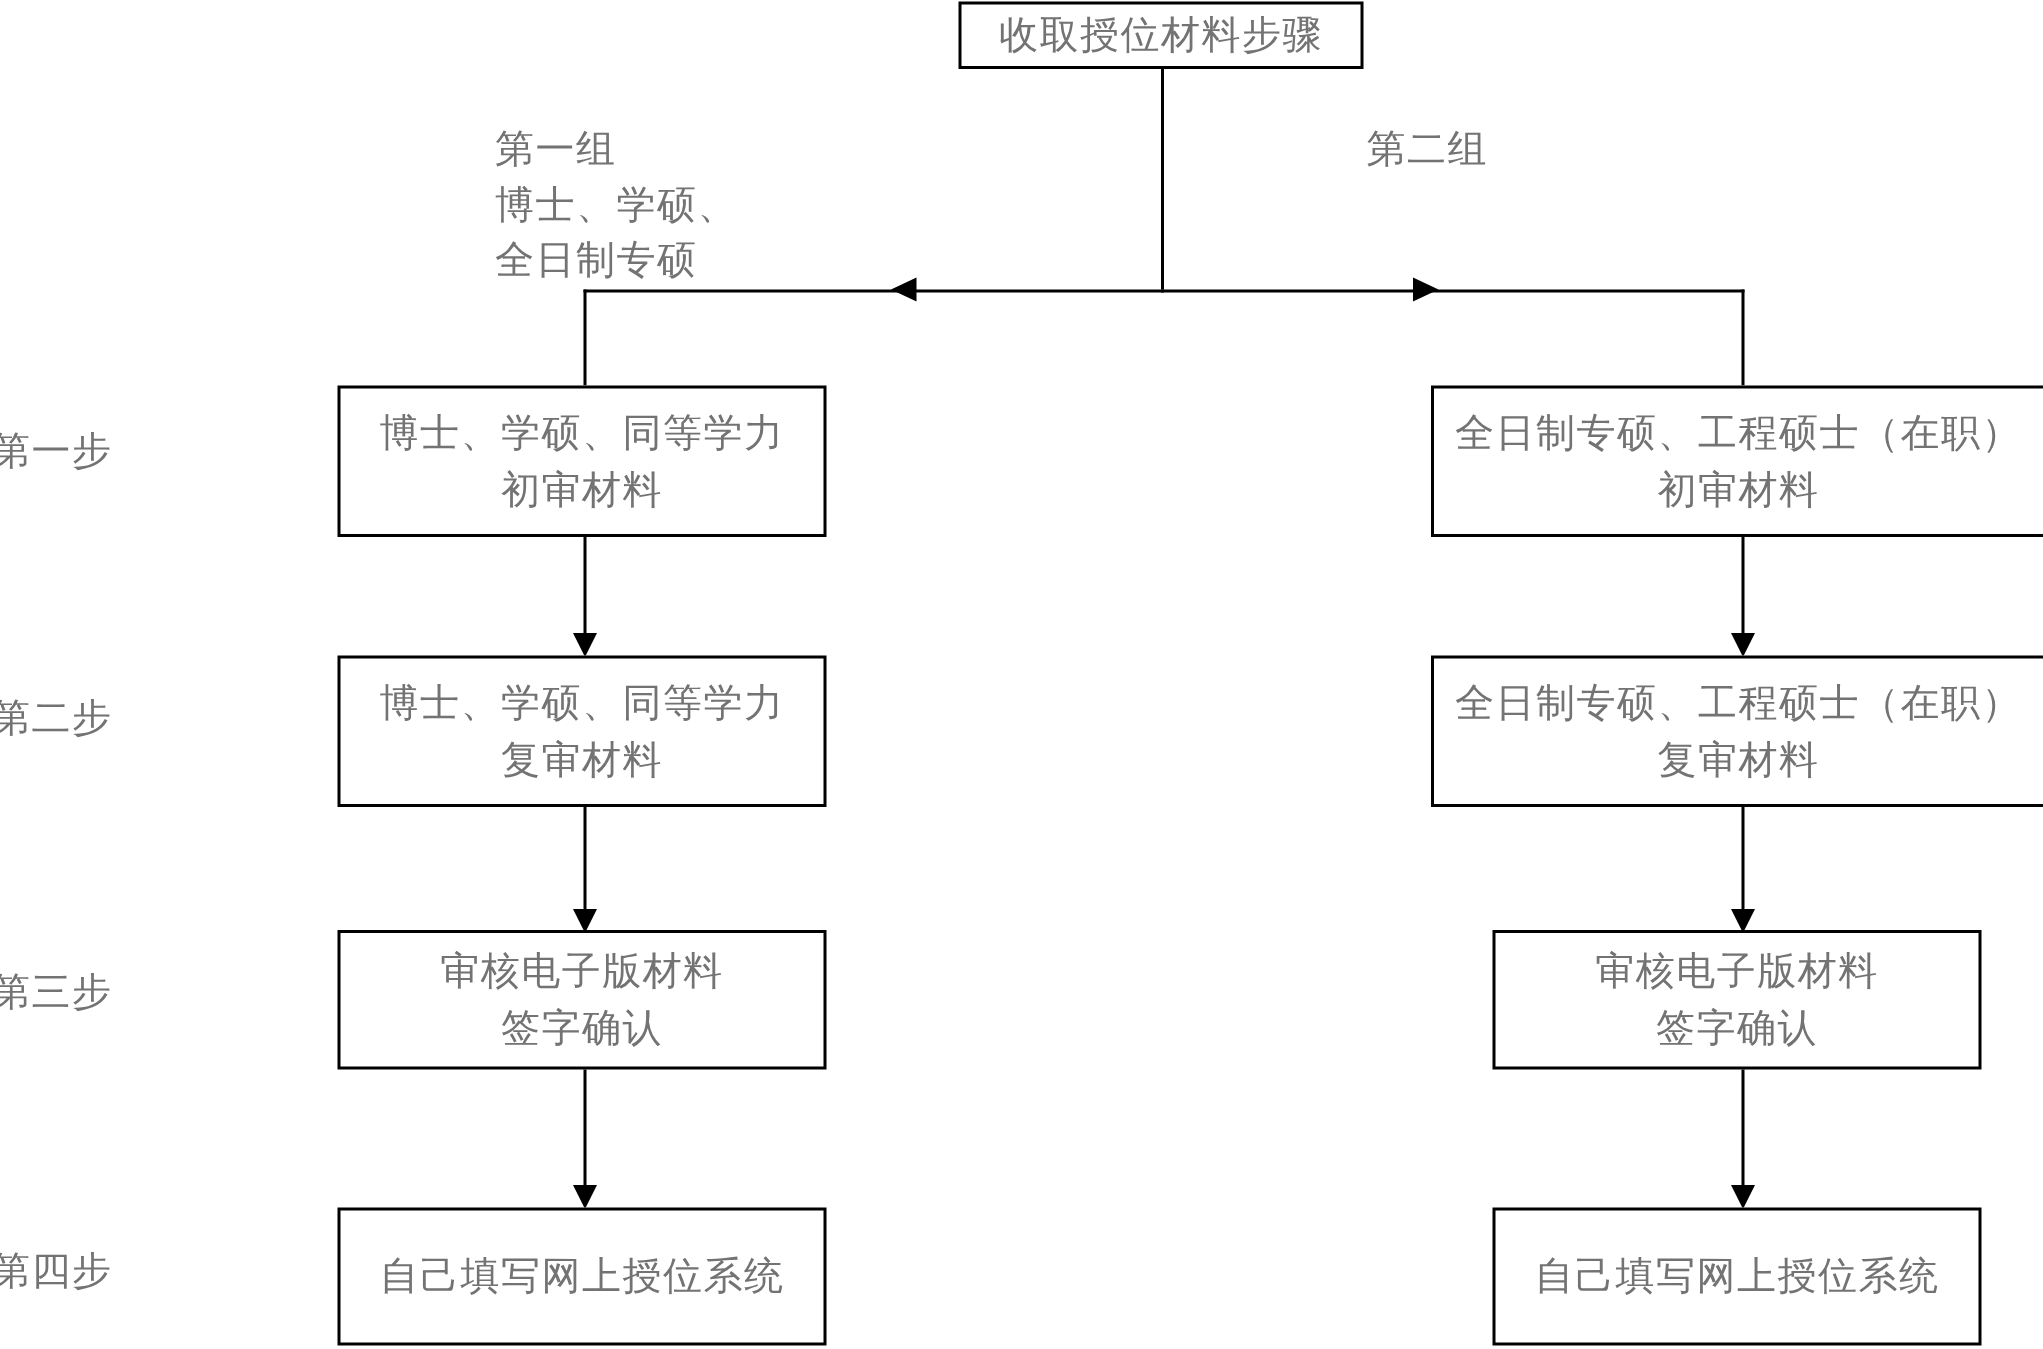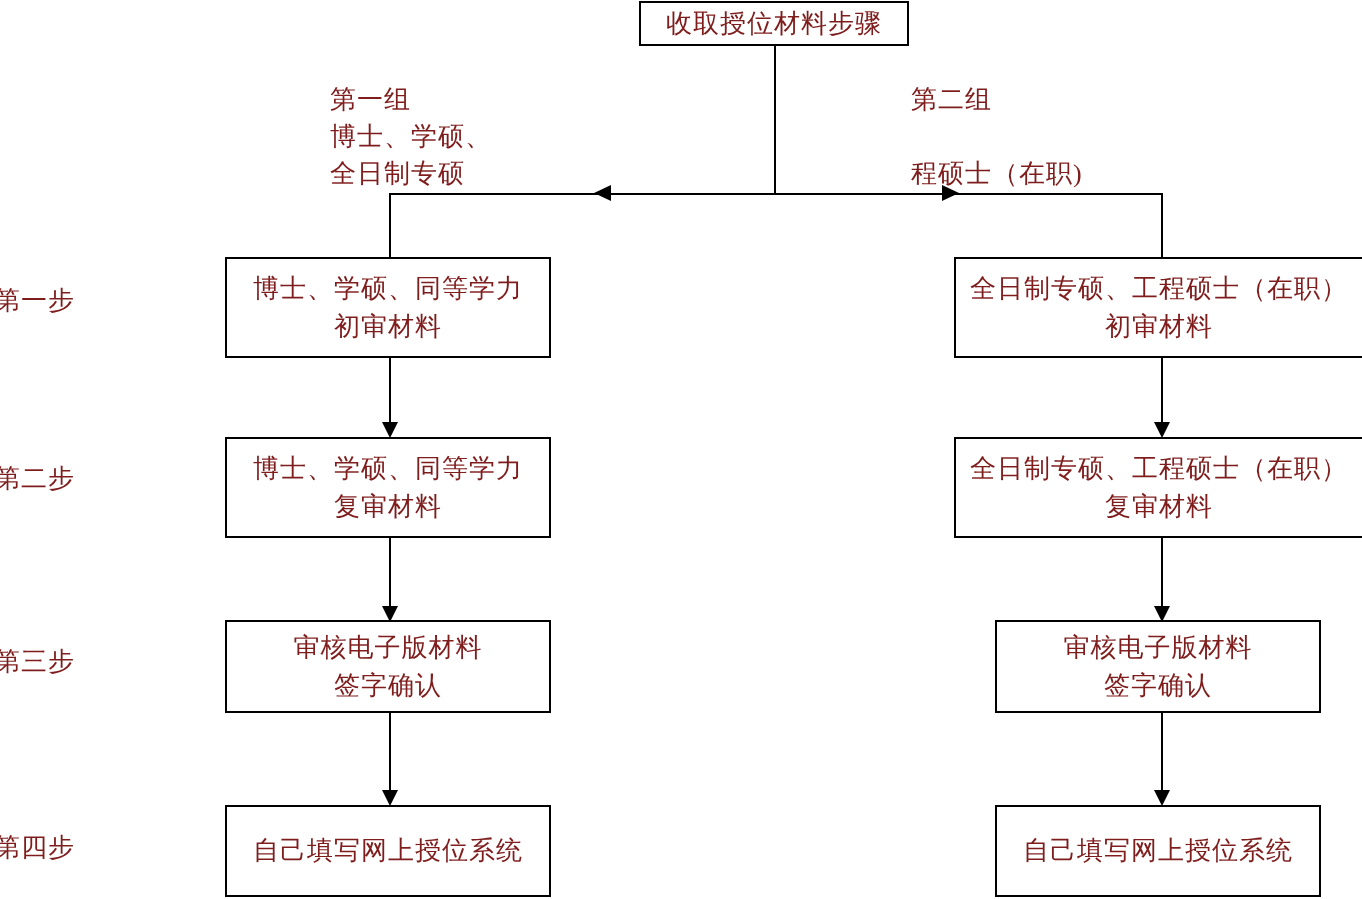--- a/index.html
+++ b/index.html
@@ -6,21 +6,21 @@
     margin: 0;
     padding: 0;
     background: #ffffff;
   }
   #canvas {
     position: relative;
     width: 1362px;
     height: 899px;
     background: #ffffff;
     font-family: "Liberation Serif", "DejaVu Serif", serif;
-    color: #7f1d1d;
+    color: #737373;
     overflow: hidden;
   }
   .node-box {
     position: absolute;
     box-sizing: border-box;
     border: 2px solid #000000;
     background: #ffffff;
     display: flex;
     flex-direction: column;
     align-items: center;
@@ -102,21 +102,20 @@
 
   <div class="plain-label" style="left:330px; top:82px; width:300px;">
     <span>第一组</span><br>
     <span>博士、学硕、</span><br>
     <span>全日制专硕</span>
   </div>
 
   <div class="plain-label" style="left:911px; top:82px; width:300px;">
     <span>第二组</span><br>
     <br>
-    <span>程硕士（在职)</span>
   </div>
 
   <div class="step-label" style="left:-6px; top:283px;">
     <span>第一步</span>
   </div>
   <div class="step-label" style="left:-6px; top:461px;">
     <span>第二步</span>
   </div>
   <div class="step-label" style="left:-6px; top:644px;">
     <span>第三步</span>

